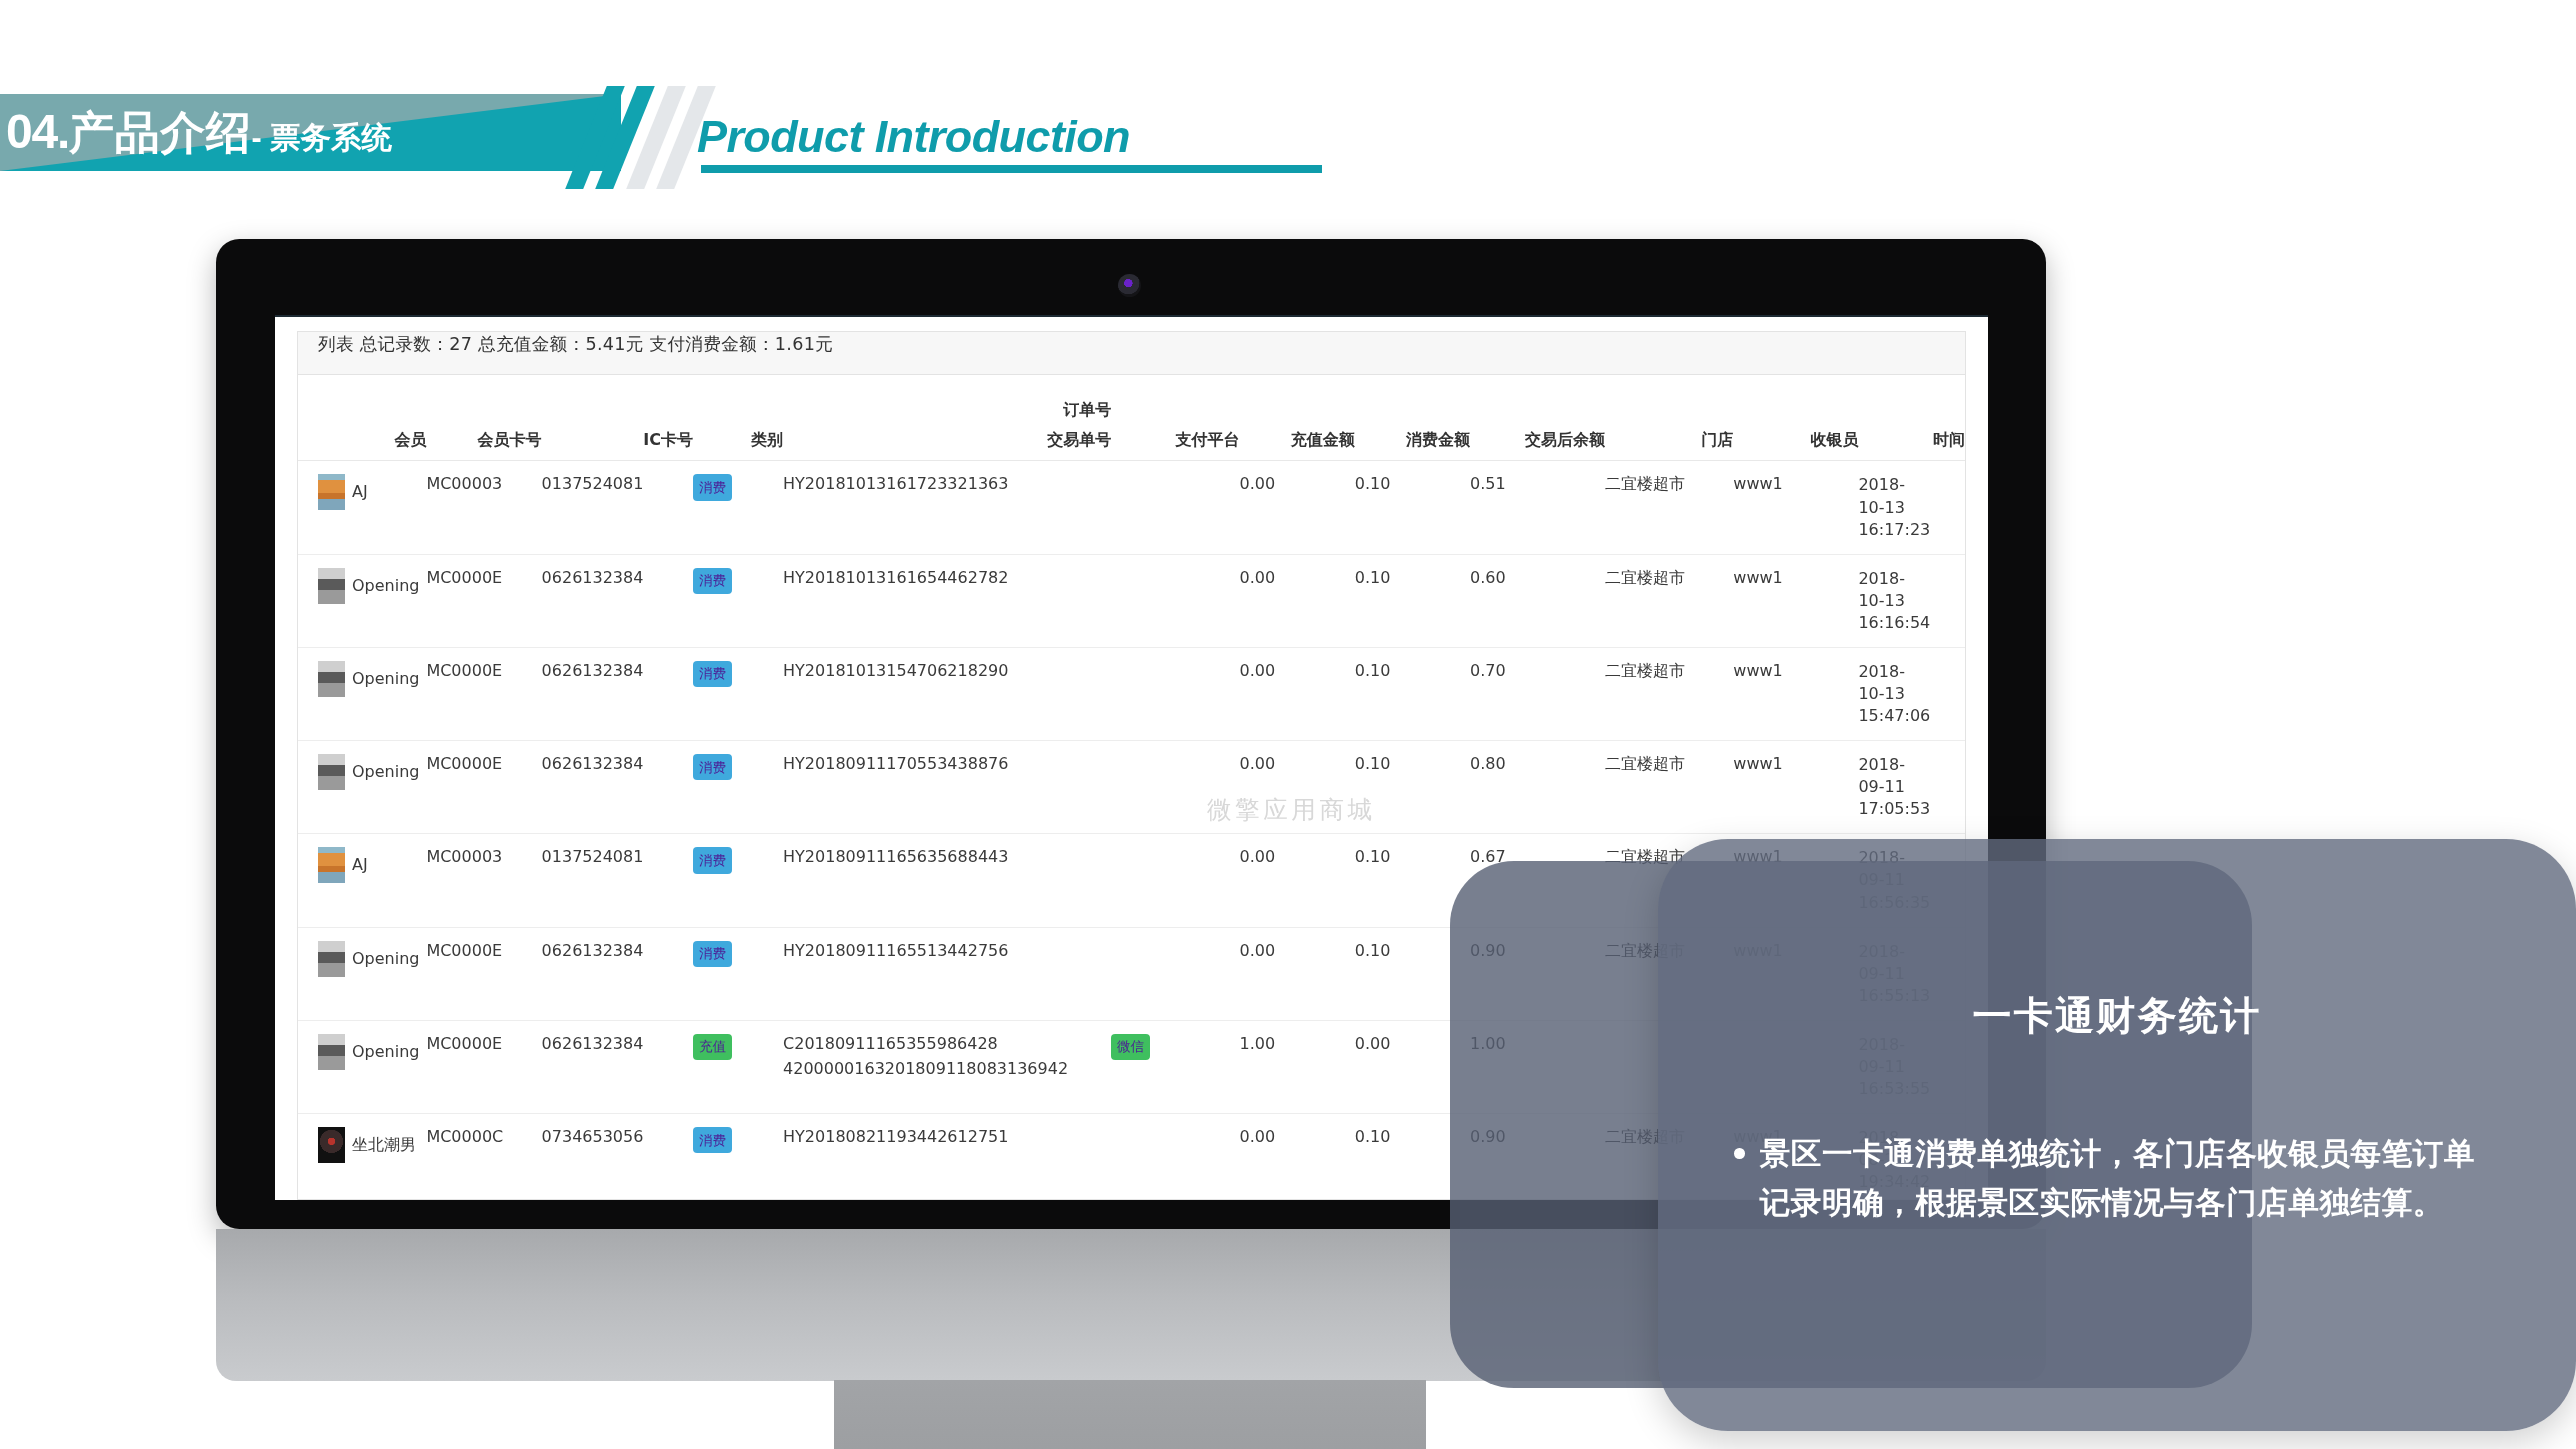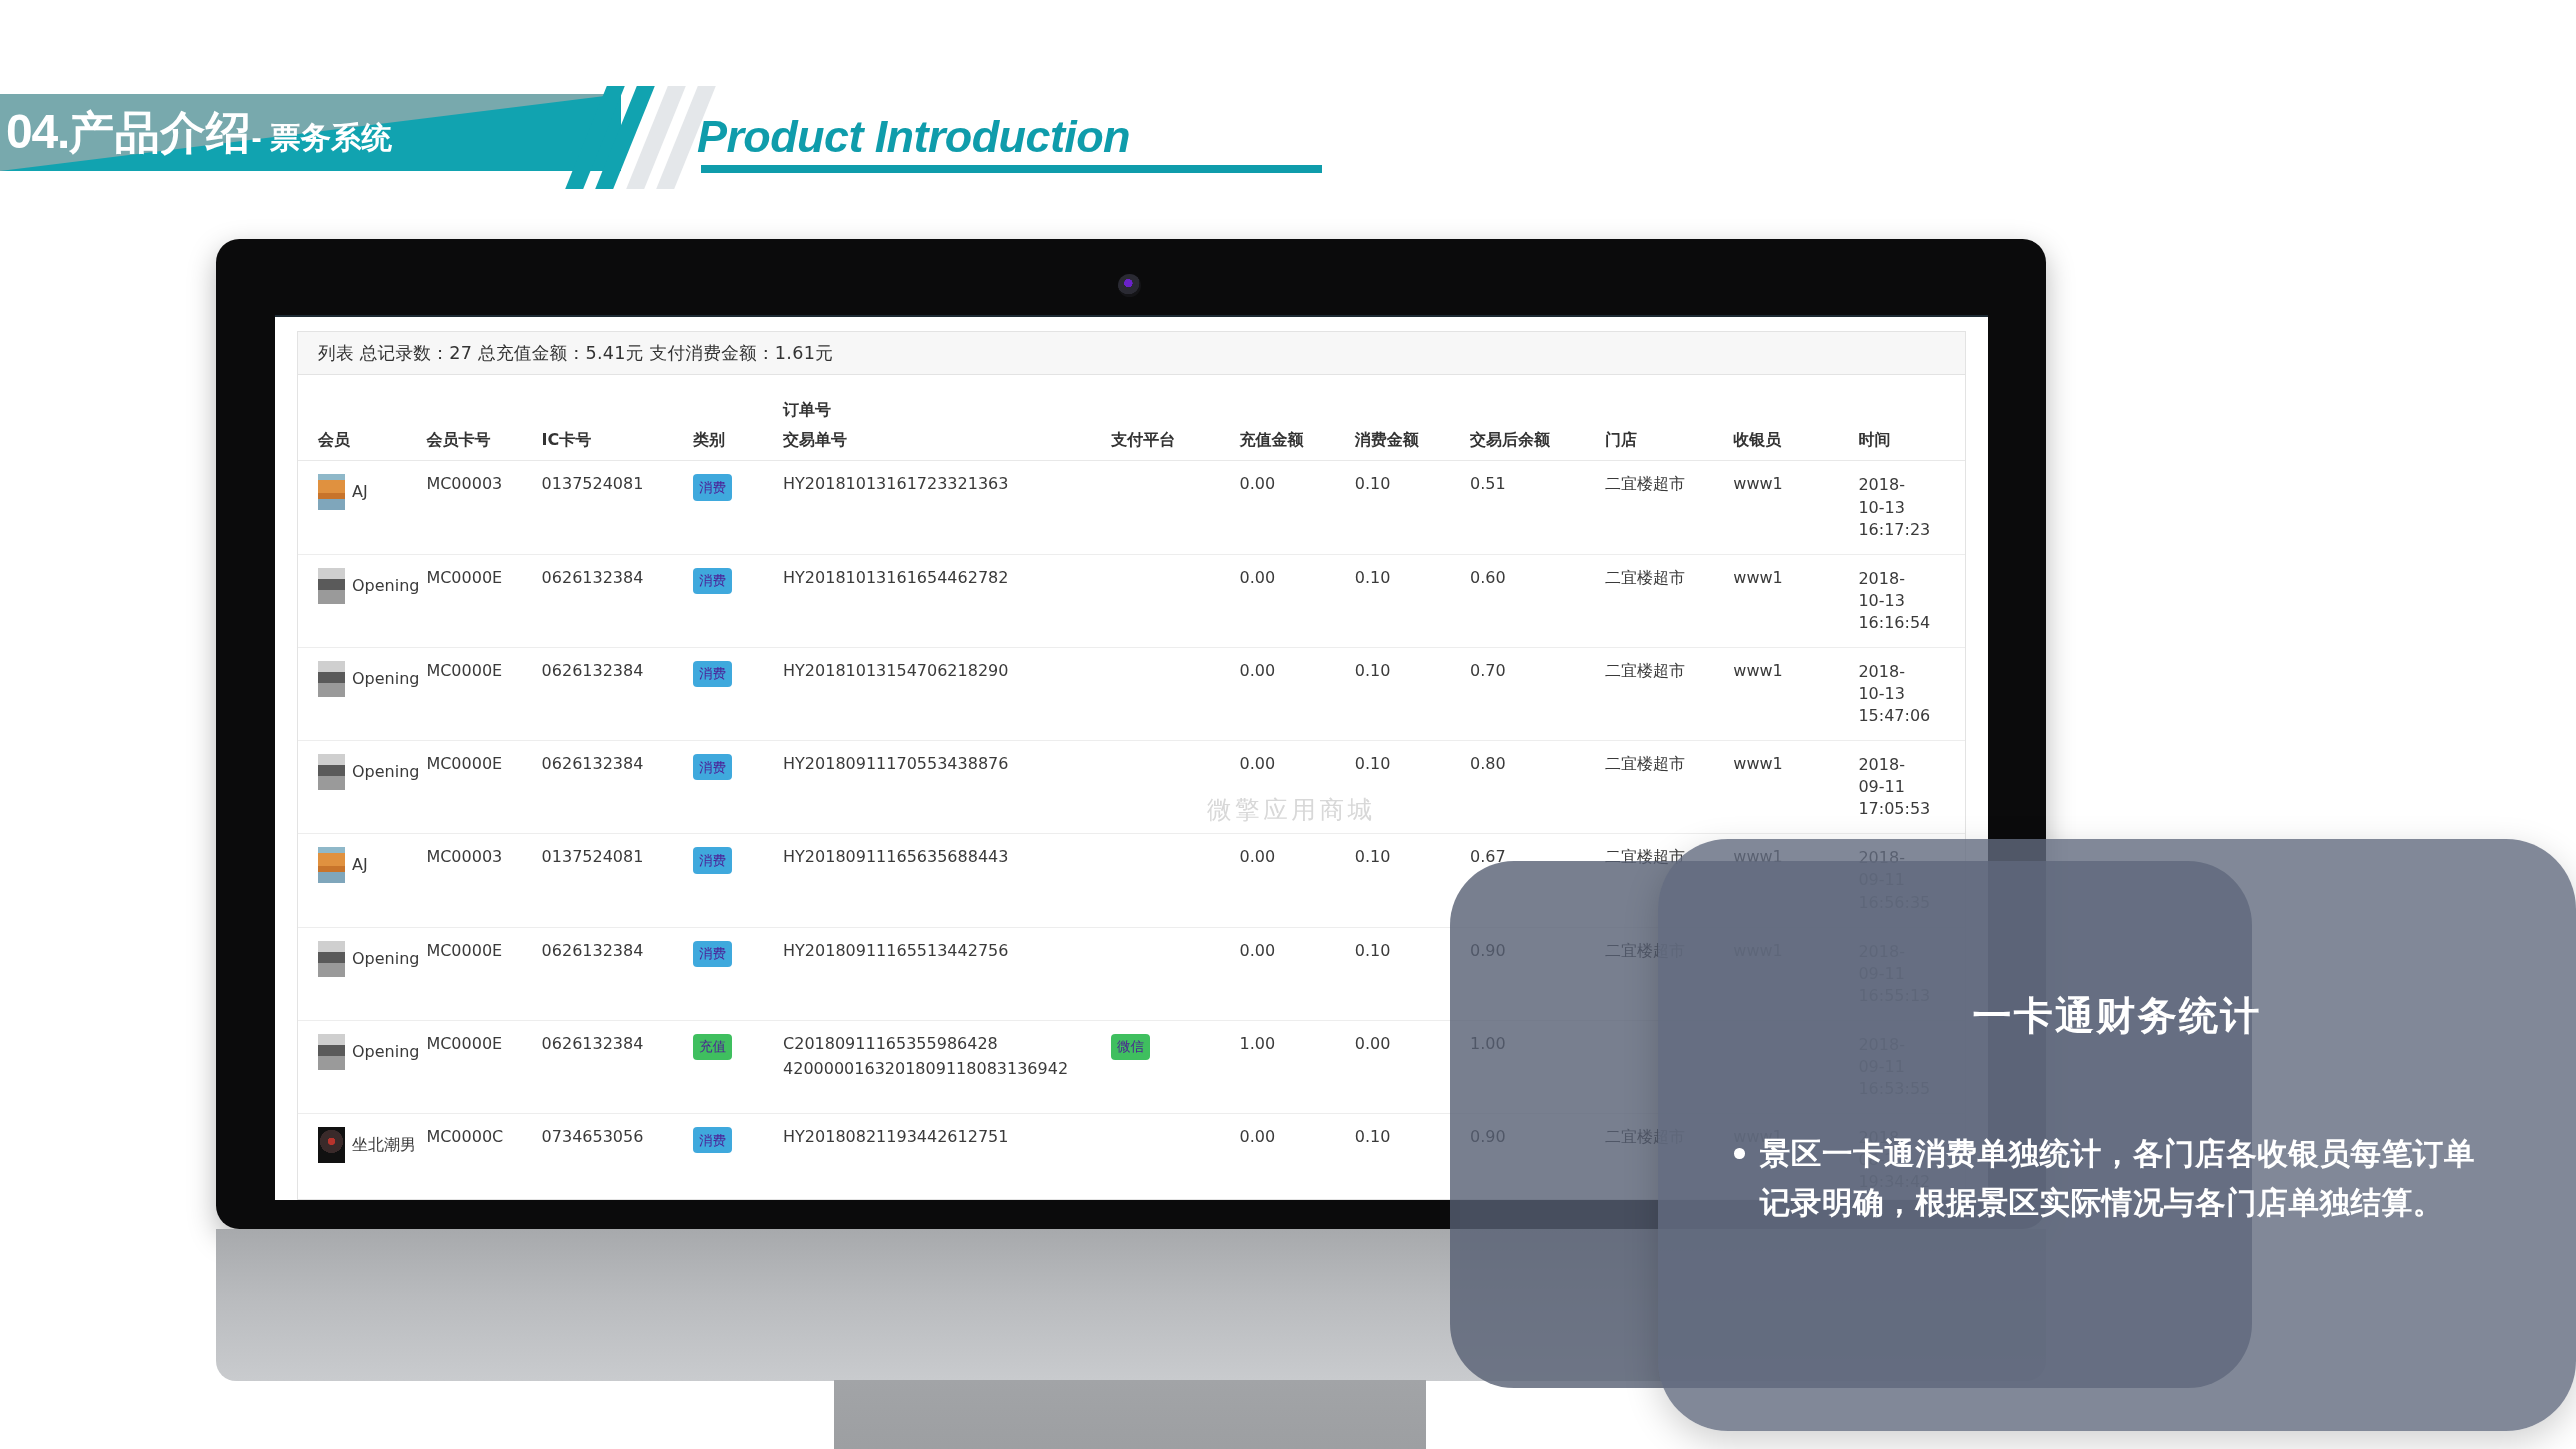--- a/index.html
+++ b/index.html
@@ -40,27 +40,27 @@
      background:linear-gradient(180deg,#a7a9ac 0%,#b9bbbe 45%,#c9cbce 100%);
      border-bottom-left-radius:20px;border-bottom-right-radius:20px;}
   #monitor-neck{position:absolute;left:618px;top:1141px;width:592px;height:94px;
      background:linear-gradient(180deg,#a2a4a7 0%,#9b9da0 100%);}
 
   
   #app{position:relative;width:100%;height:100%;background:#fff;}
   #panel{position:absolute;left:22px;top:14px;right:22px;bottom:0;background:#fff;
      border:0.6px solid #e3e3e3;}
   #panel-head{height:42px;background:#f7f7f7;border-bottom:0.6px solid #e3e3e3;
-     display:flex;align-items:center;padding:0 20px;}
+     display:flex;padding:0 20px;}
   #panel-head .ph-text{font-size:17.6px;color:#333;letter-spacing:0.3px;
      font-family:"DejaVu Sans","Liberation Sans",sans-serif;}
 
   table#txn-table{width:100%;border-collapse:collapse;table-layout:fixed;margin-top:11.7px;}
   table#txn-table thead th{
-     font-size:16px;color:#333;font-weight:bold;text-align:left;
+     font-size:16px;color:#333;font-weight:bold;text-align:right;
      padding:13px 0 9.4px 0;vertical-align:bottom;border-bottom:1.2px solid #e8e8e8;
      font-family:"DejaVu Sans","Liberation Sans",sans-serif;}
   table#txn-table thead th .hl2{display:block;font-weight:bold;}
   table#txn-table thead th .hl1{display:block;font-weight:bold;margin-bottom:9.4px;}
   table#txn-table tbody td{
      font-size:16px;color:#3a3a3a;padding:13px 0;vertical-align:top;
      border-bottom:0.6px solid #ededed;
      font-family:"DejaVu Sans","Liberation Sans",sans-serif;}
   .c-member{width:117px;padding-left:20px !important;}
   .c-cardno{width:105px;}

